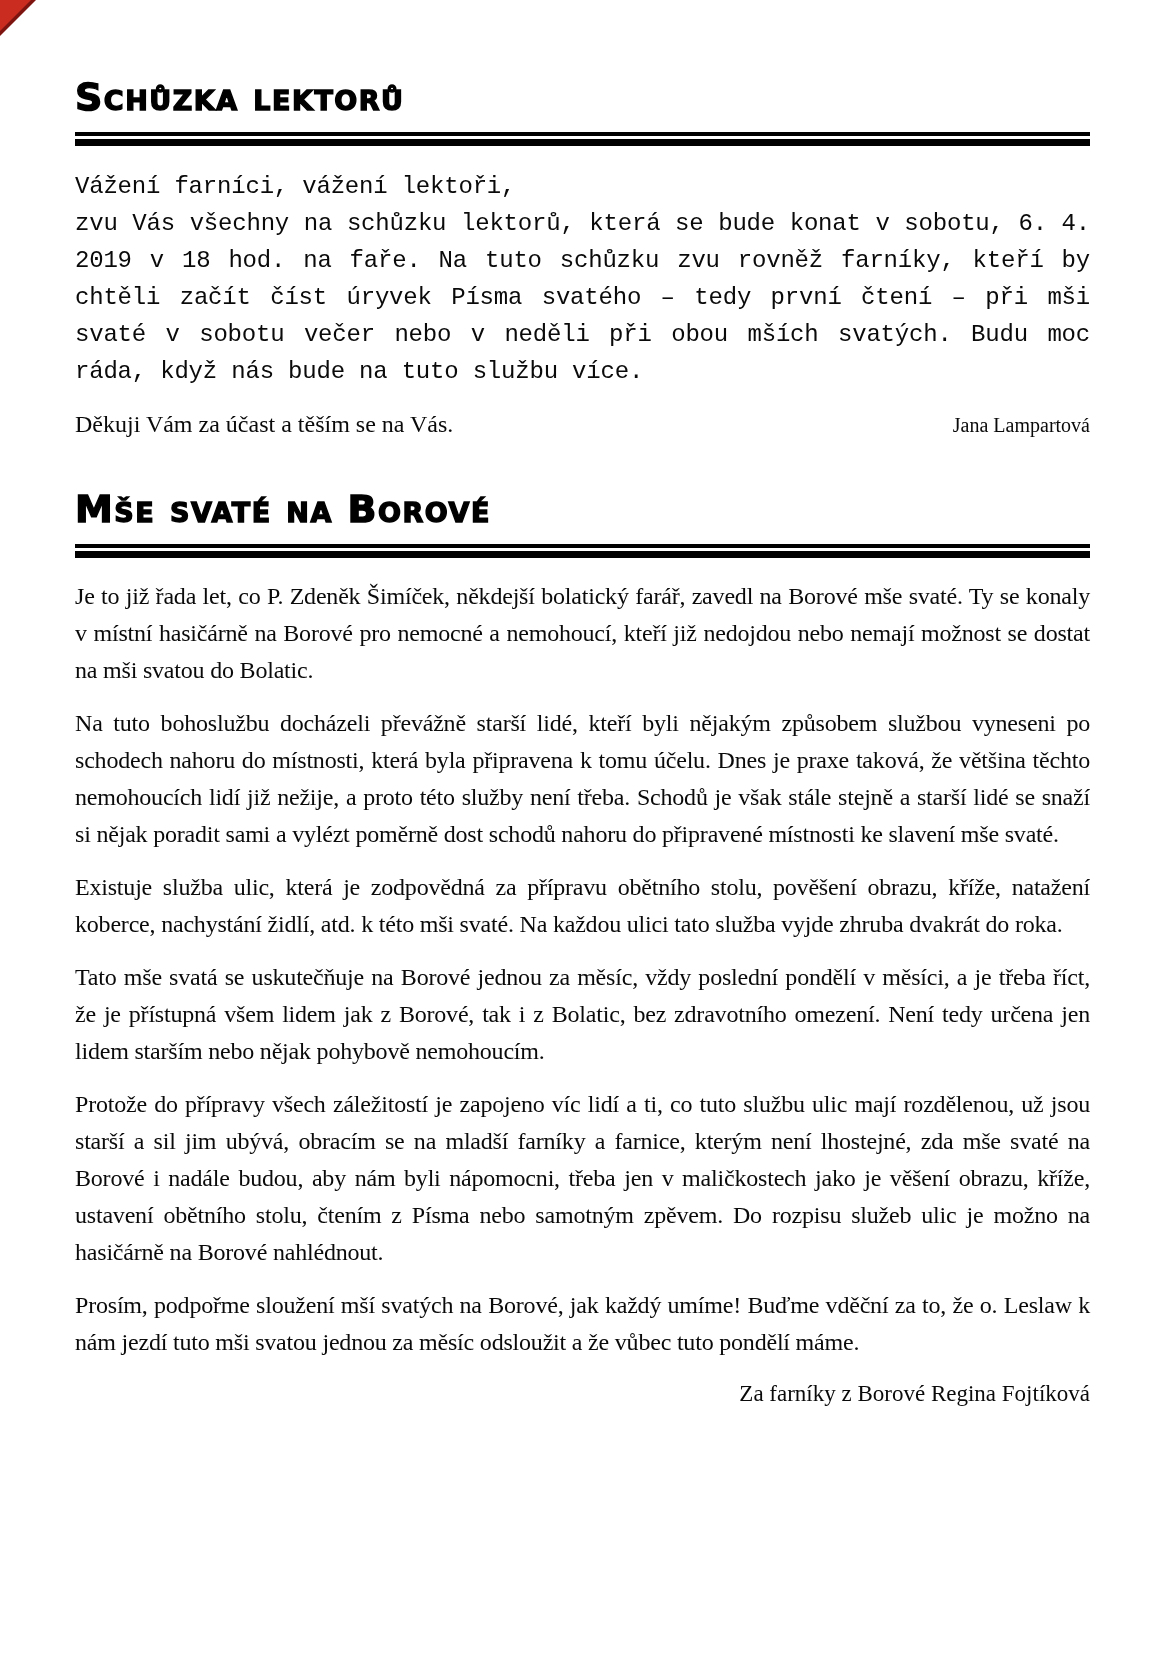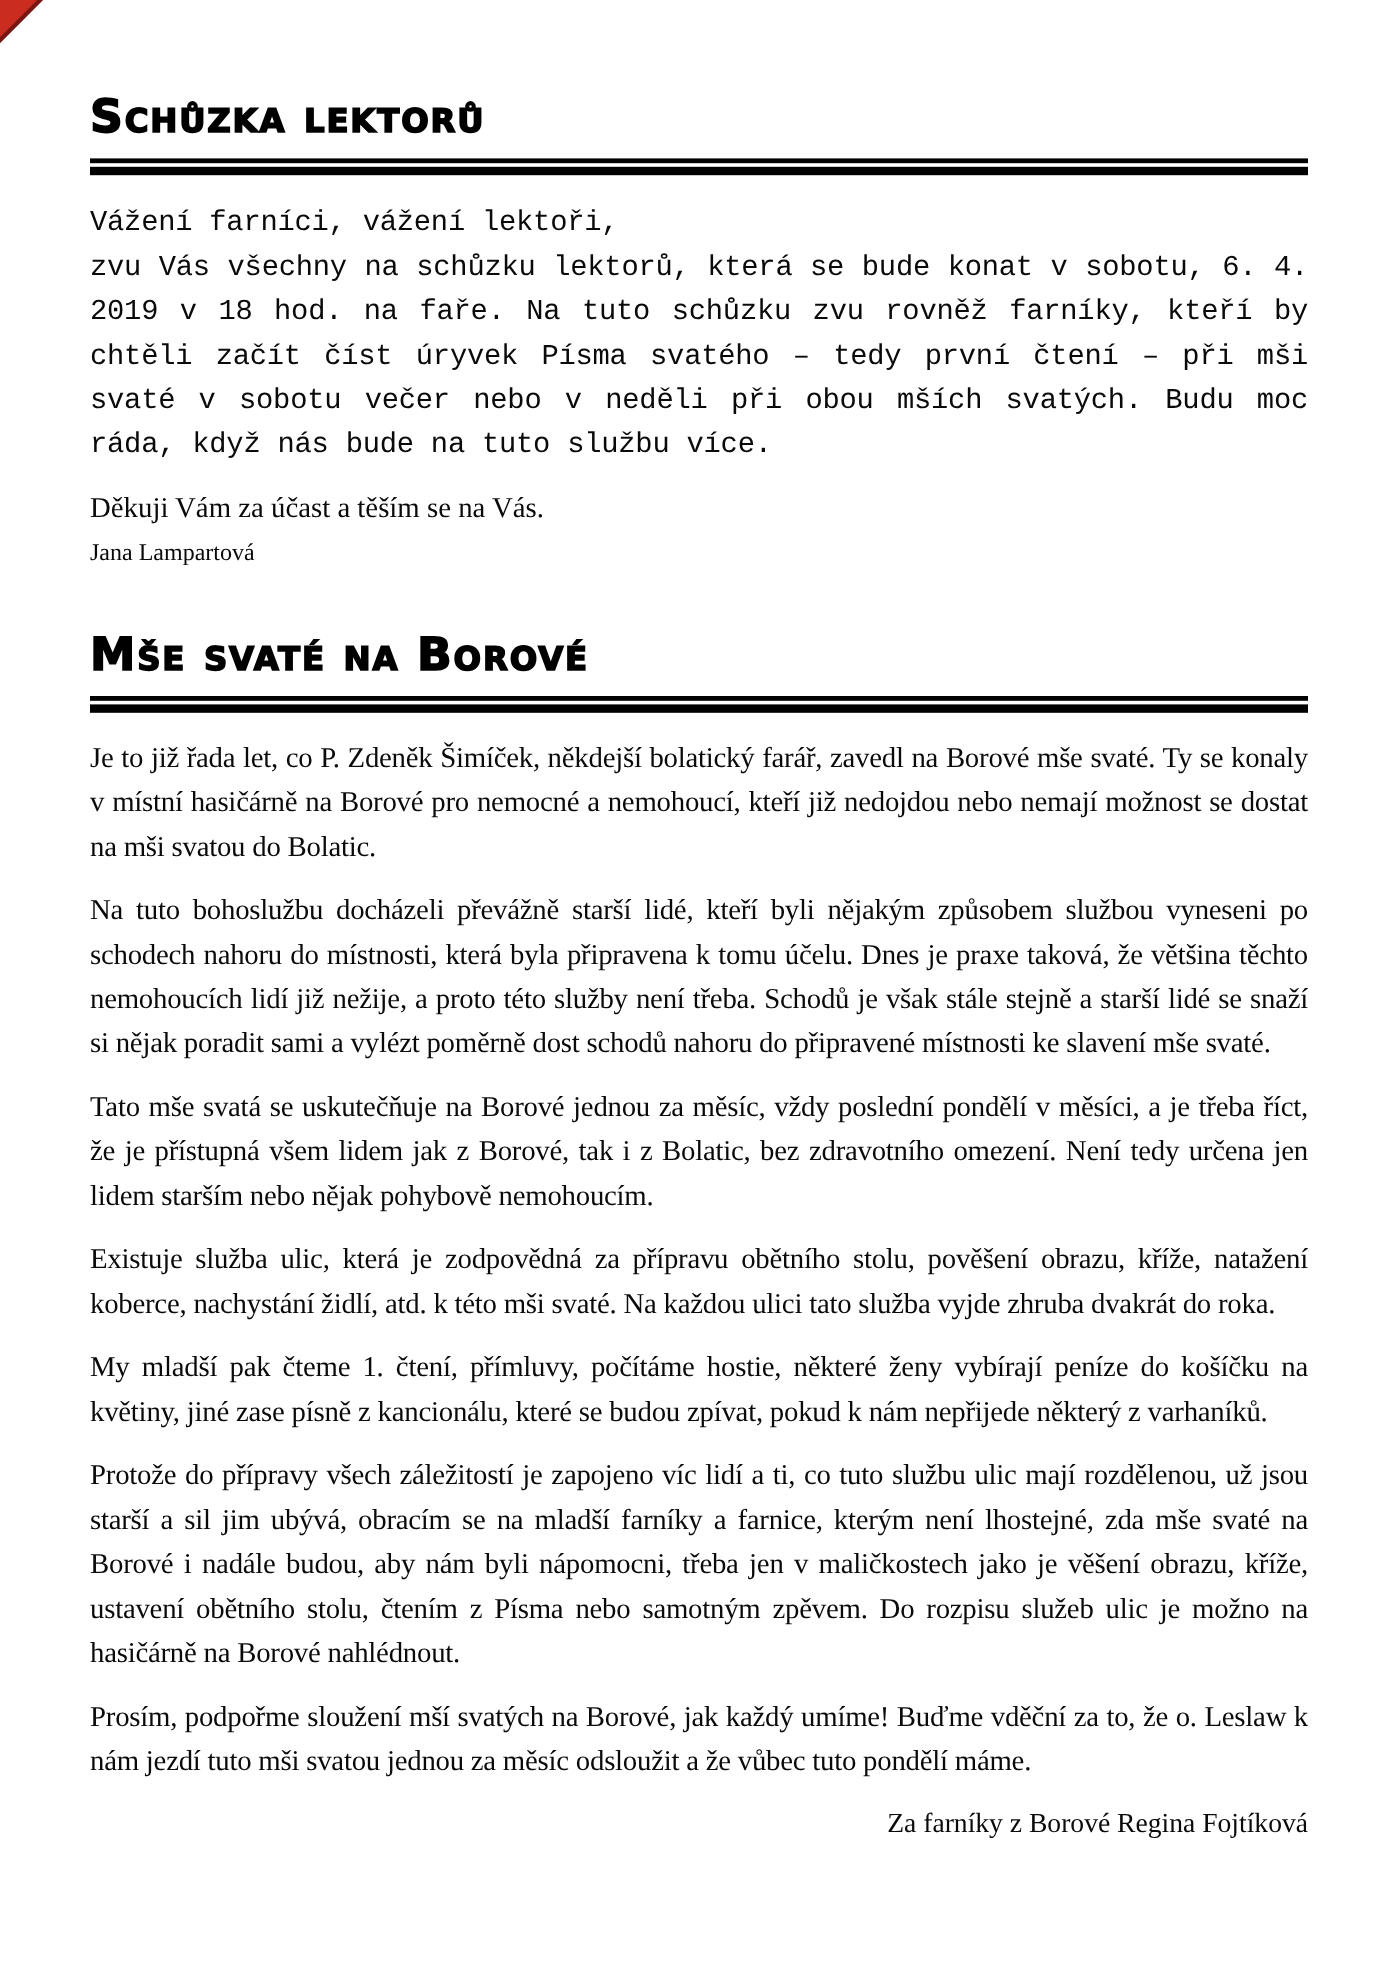--- a/index.html
+++ b/index.html
@@ -54,21 +54,20 @@
 
   .sec1-body { margin-top:22px;font-family:Liberation Mono, monospace; }
 
   .closing-row {
     display:flex;
     justify-content:space-between;
     align-items:baseline;
     font-size:24px;
     line-height:37px;
     margin-top:2px;
-    flex-direction:column;
   }
   .closing-row .sig { font-size:20px; }
 
   .section2 { margin-top:46px; }
   .section2 .first-para { margin-top:20px; }
 
   .sig-right {
     text-align:right;
     font-size:23px;
     line-height:34px;
@@ -103,22 +102,21 @@
 
   <section class="section2">
     <h1 class="display">Mše svaté na Borové</h1>
     <div class="rule">
       <div class="thin"></div>
       <div class="thick"></div>
     </div>
 
     <p class="bodytext first-para">Je to již řada let, co P. Zdeněk Šimíček, někdejší bolatický farář, zavedl na Borové mše svaté. Ty se konaly v místní hasičárně na Borové pro nemocné a nemohoucí, kteří již nedojdou nebo nemají možnost se dostat na mši svatou do Bolatic.</p>
     <p class="bodytext">Na tuto bohoslužbu docházeli převážně starší lidé, kteří byli nějakým způsobem službou vyneseni po schodech nahoru do místnosti, která byla připravena k tomu účelu. Dnes je praxe taková, že většina těchto nemohoucích lidí již nežije, a proto této služby není třeba. Schodů je však stále stejně a starší lidé se snaží si nějak poradit sami a vylézt poměrně dost schodů nahoru do připravené místnosti ke slavení mše svaté.</p>
+    <p class="bodytext">Existuje služba ulic, která je zodpovědná za přípravu obětního stolu, pověšení obrazu, kříže, natažení koberce, nachystání židlí, atd. k této mši svaté. Na každou ulici tato služba vyjde zhruba dvakrát do roka.</p>
     <p class="bodytext">Tato mše svatá se uskutečňuje na Borové jednou za měsíc, vždy poslední pondělí v měsíci, a je třeba říct, že je přístupná všem lidem jak z Borové, tak i z Bolatic, bez zdravotního omezení. Není tedy určena jen lidem starším nebo nějak pohybově nemohoucím.</p>
-    <p class="bodytext">Existuje služba ulic, která je zodpovědná za přípravu obětního stolu, pověšení obrazu, kříže, natažení koberce, nachystání židlí, atd. k této mši svaté. Na každou ulici tato služba vyjde zhruba dvakrát do roka.</p>
-    <p class="bodytext">My mladší pak čteme 1. čtení, přímluvy, počítáme hostie, některé ženy vybírají peníze do košíčku na květiny, jiné zase písně z kancionálu, které se budou zpívat, pokud k nám nepřijede některý z varhaníků.</p>
     <p class="bodytext">Protože do přípravy všech záležitostí je zapojeno víc lidí a ti, co tuto službu ulic mají rozdělenou, už jsou starší a sil jim ubývá, obracím se na mladší farníky a farnice, kterým není lhostejné, zda mše svaté na Borové i nadále budou, aby nám byli nápomocni, třeba jen v maličkostech jako je věšení obrazu, kříže, ustavení obětního stolu, čtením z Písma nebo samotným zpěvem. Do rozpisu služeb ulic je možno na hasičárně na Borové nahlédnout.</p>
     <p class="bodytext">Prosím, podpořme sloužení mší svatých na Borové, jak každý umíme! Buďme vděční za to, že o. Leslaw k nám jezdí tuto mši svatou jednou za měsíc odsloužit a že vůbec tuto pondělí máme.</p>
 
     <div class="sig-right">Za farníky z Borové Regina Fojtíková</div>
   </section>
 
 </div>
 
 </body></html>

